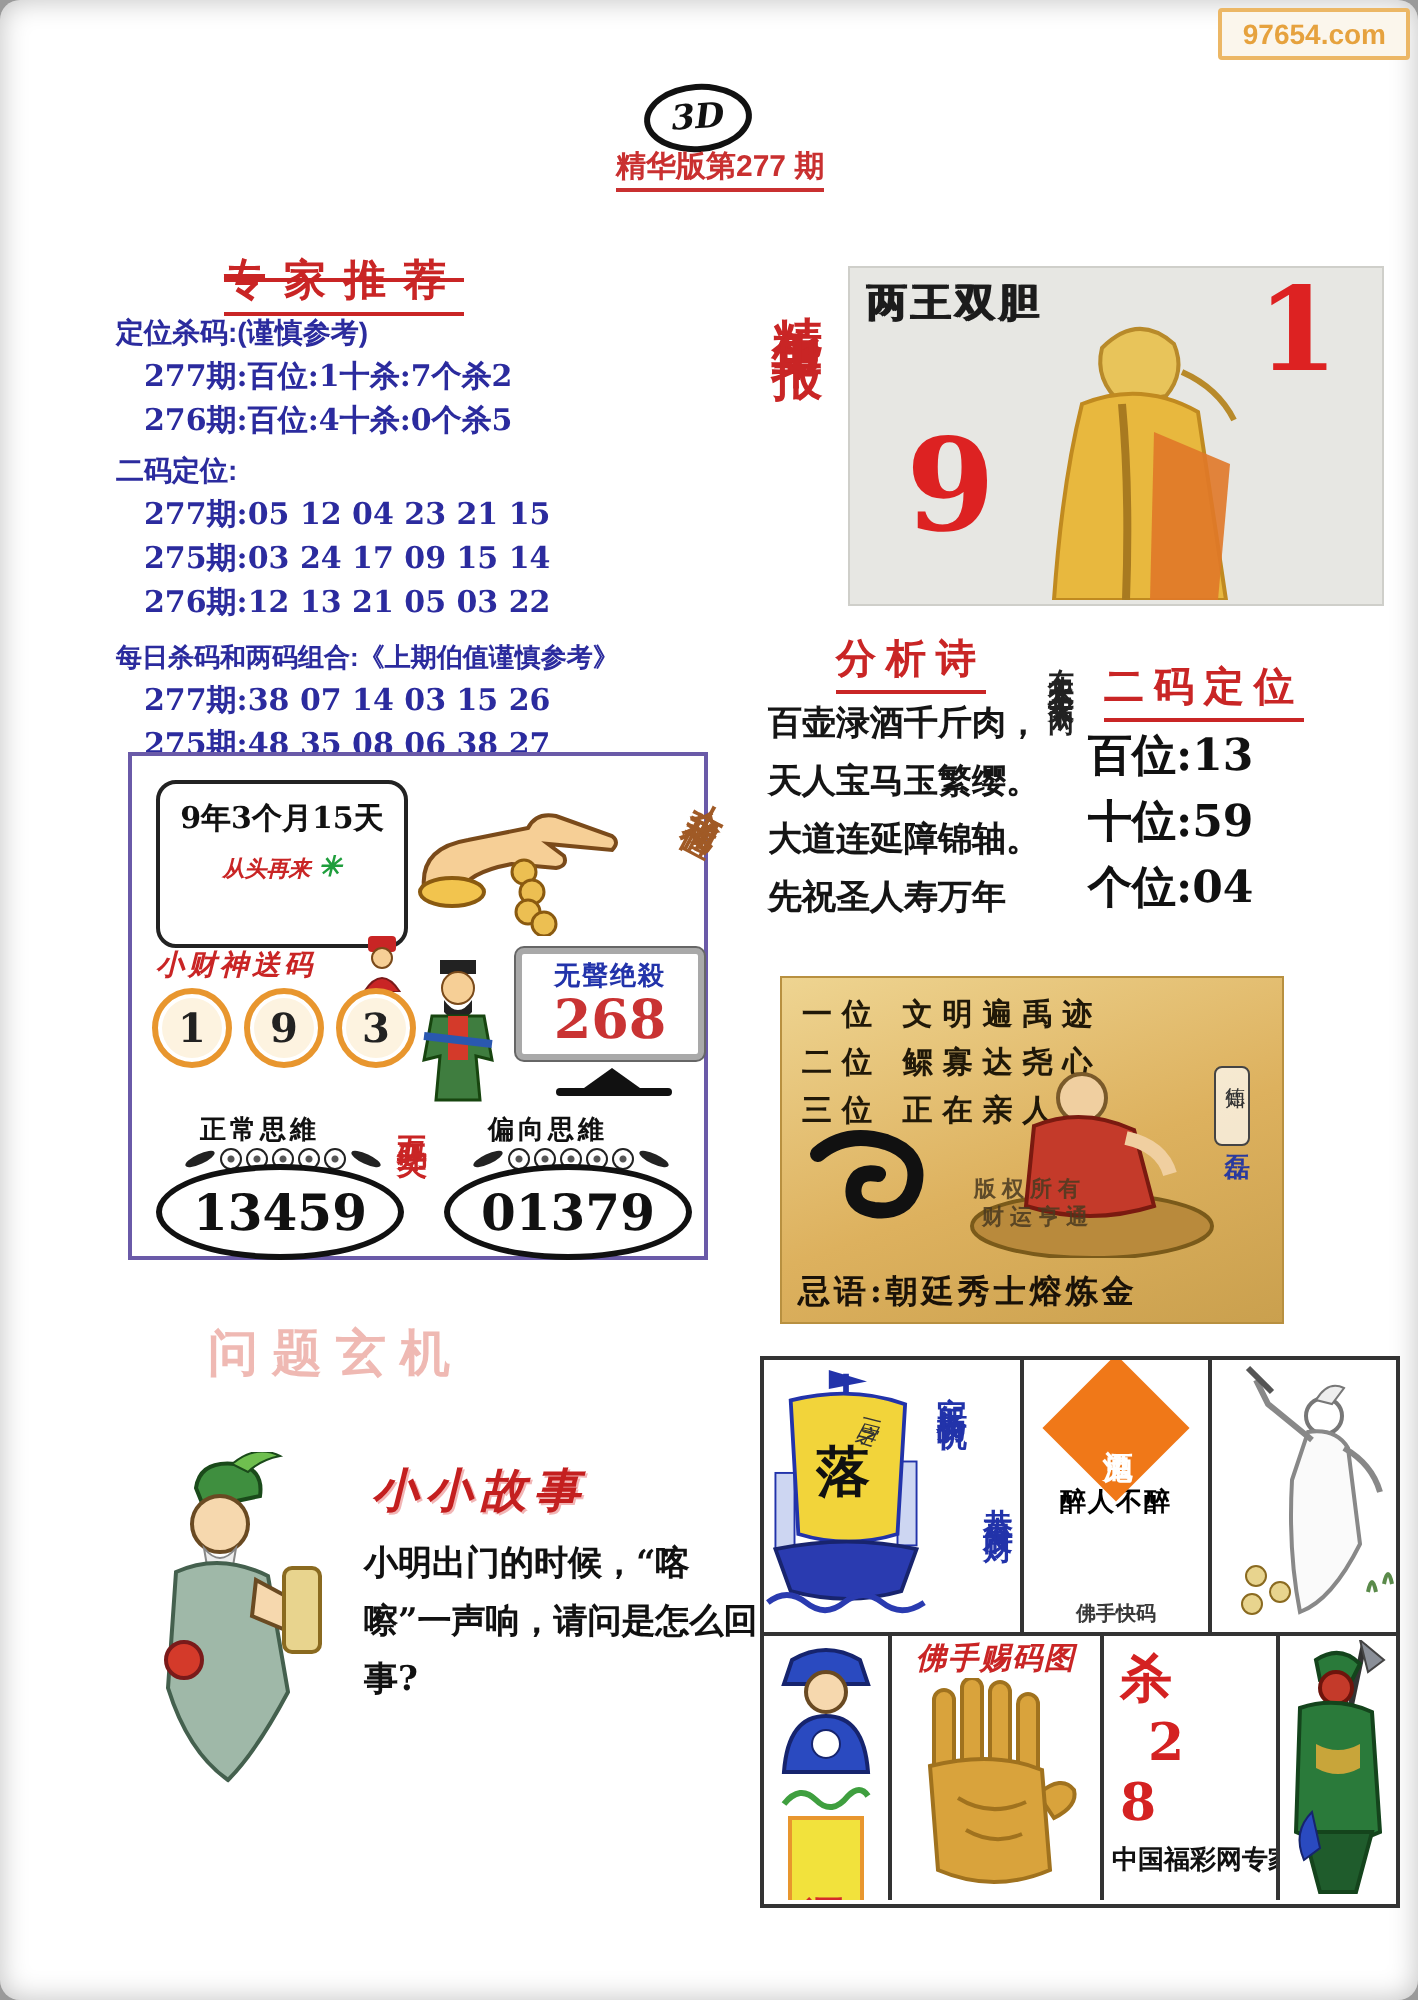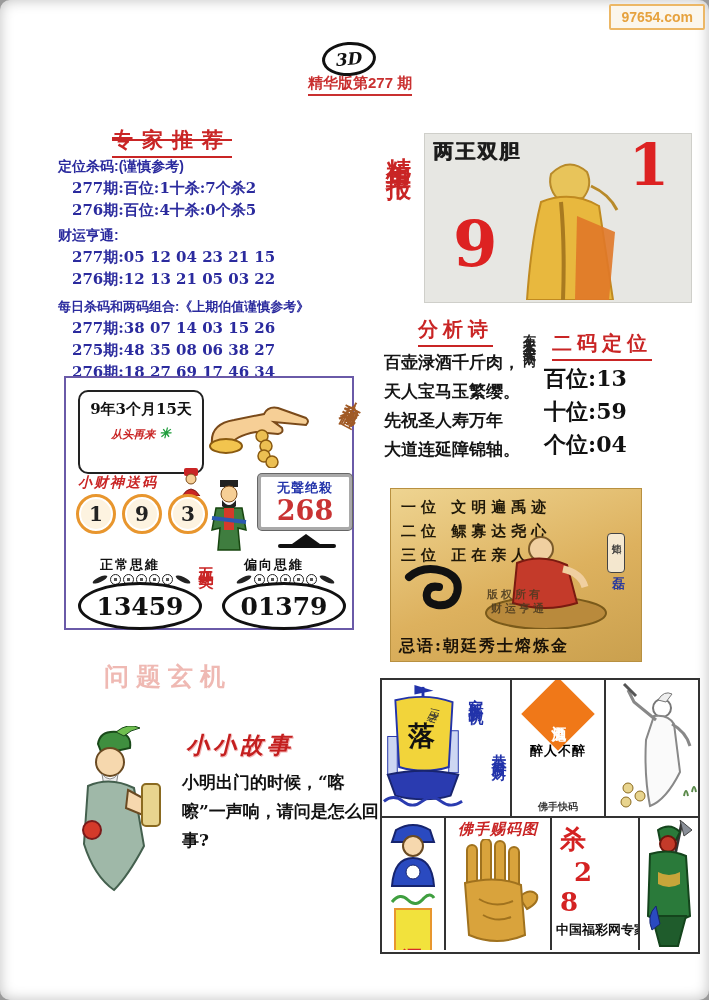--- a/index.html
+++ b/index.html
@@ -103,22 +103,23 @@
   <div class="abs logo-oval" style="left:322px;top:42px;">3D</div>
   <div class="abs issue" style="left:308px;top:74px;">精华版第277 期</div>
   <div class="abs urlbox" style="right:4px;top:4px;">97654.com</div>
 
   <div class="abs red-title" style="left:112px;top:126px;">专家推荐</div>
 
   <div class="abs blue blue-block" style="left:58px;top:156px;">
     <div class="bb-head">定位杀码:(谨慎参考)</div>
     <div class="bb-row">277期:百位:1十杀:7个杀2</div>
     <div class="bb-row">276期:百位:4十杀:0个杀5</div>
-    <div class="bb-head" style="margin-top:4px;">财运亨通:</div>
+    <div class="bb-head" style="margin-top:4px;">二码定位:</div>
     <div class="bb-row">277期:05 12 04 23 21 15</div>
+    <div class="bb-row">275期:03 24 17 09 15 14</div>
     <div class="bb-row">276期:12 13 21 05 03 22</div>
     <div class="bb-head" style="margin-top:6px;font-size:13px;">每日杀码和两码组合:《上期伯值谨慎参考》</div>
     <div class="bb-row">277期:38 07 14 03 15 26</div>
     <div class="bb-row">275期:48 35 08 06 38 27</div>
     <div class="bb-row">276期:18 27 69 17 46 34</div>
   </div>
 
   <div class="abs magic" style="left:64px;top:376px;width:286px;height:250px;">
     <div class="abs rbox" style="left:12px;top:12px;width:122px;height:72px;">
       <div class="d">9年3个月15天</div>
@@ -222,22 +223,22 @@
       <path d="M100 40 Q118 48 126 64" stroke="#b88a2a" stroke-width="3" fill="none"></path>
     </svg>
     <div class="abs bignum" style="left:28px;top:78px;font-size:64px;">9</div>
     <div class="abs bignum" style="right:22px;top:2px;">1</div>
   </div>
 
   <div class="abs sec-title" style="left:418px;top:316px;font-family:Liberation Serif, serif;">分析诗</div>
   <div class="abs poem" style="left:384px;top:348px;">
     <div>百壶渌酒千斤肉，</div>
     <div>天人宝马玉繁缨。</div>
+    <div>大道连延障锦轴。</div>
     <div>先祝圣人寿万年</div>
-    <div>大道连延障锦轴。</div>
   </div>
   <div class="abs vnote" style="left:520px;top:324px;height:140px;">布衣天布衣天下网</div>
   <div class="abs sec-title" style="left:552px;top:330px;">二码定位</div>
   <div class="abs" style="left:544px;top:362px;">
     <div class="pos-row"><span>百位:</span><span>13</span></div>
     <div class="pos-row"><span>十位:</span><span>59</span></div>
     <div class="pos-row"><span>个位:</span><span>04</span></div>
   </div>
 
   <div class="abs gold" style="left:390px;top:488px;width:250px;height:172px;">

